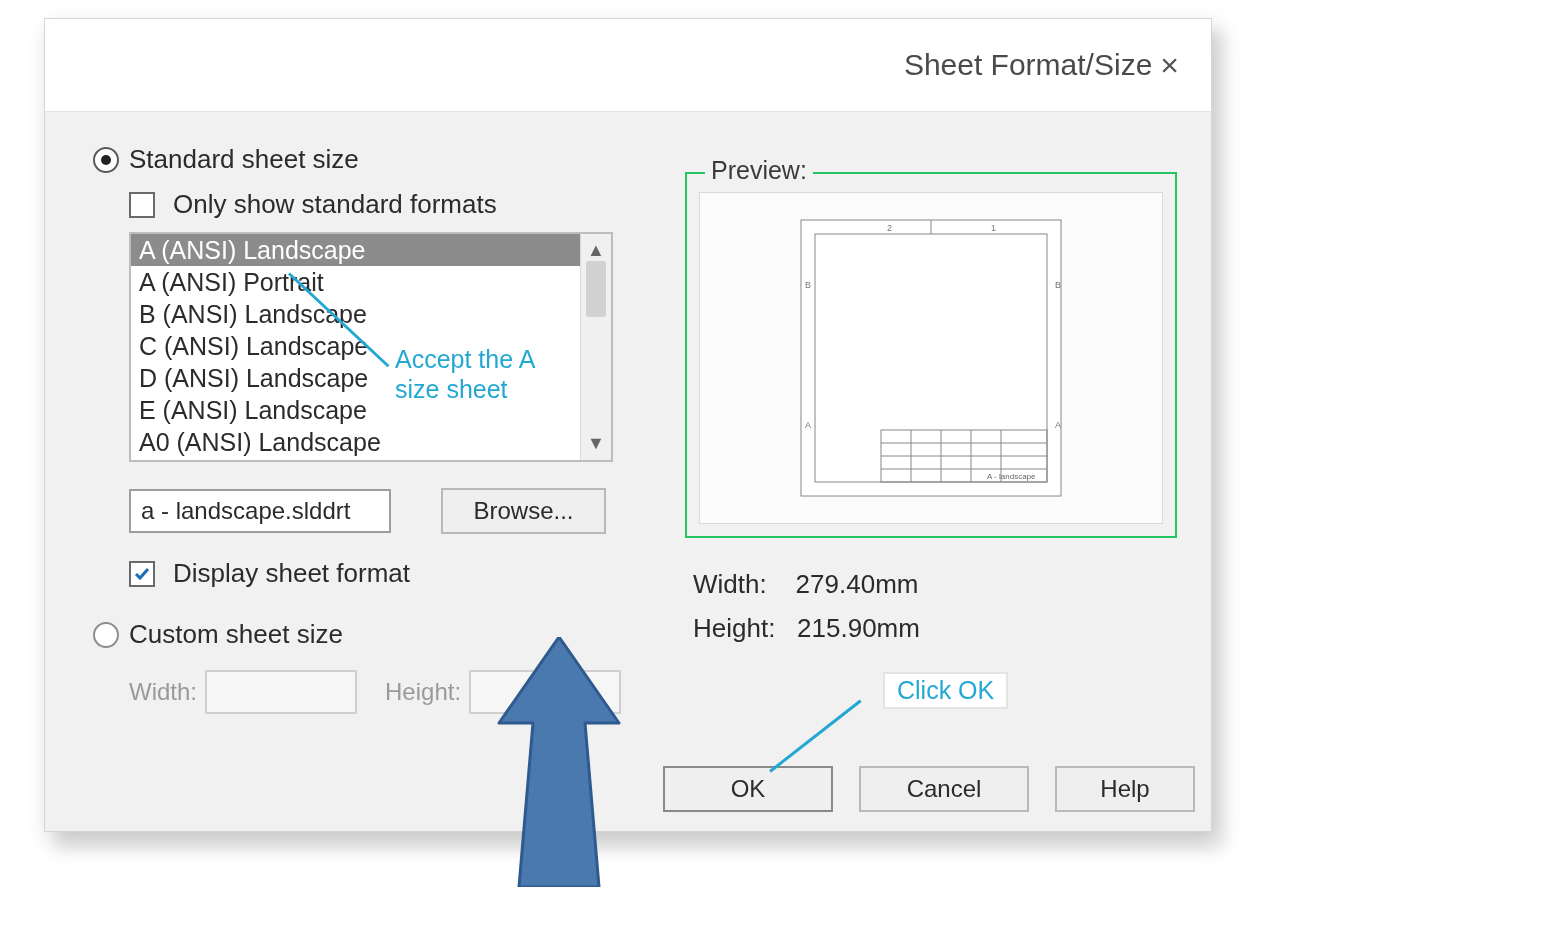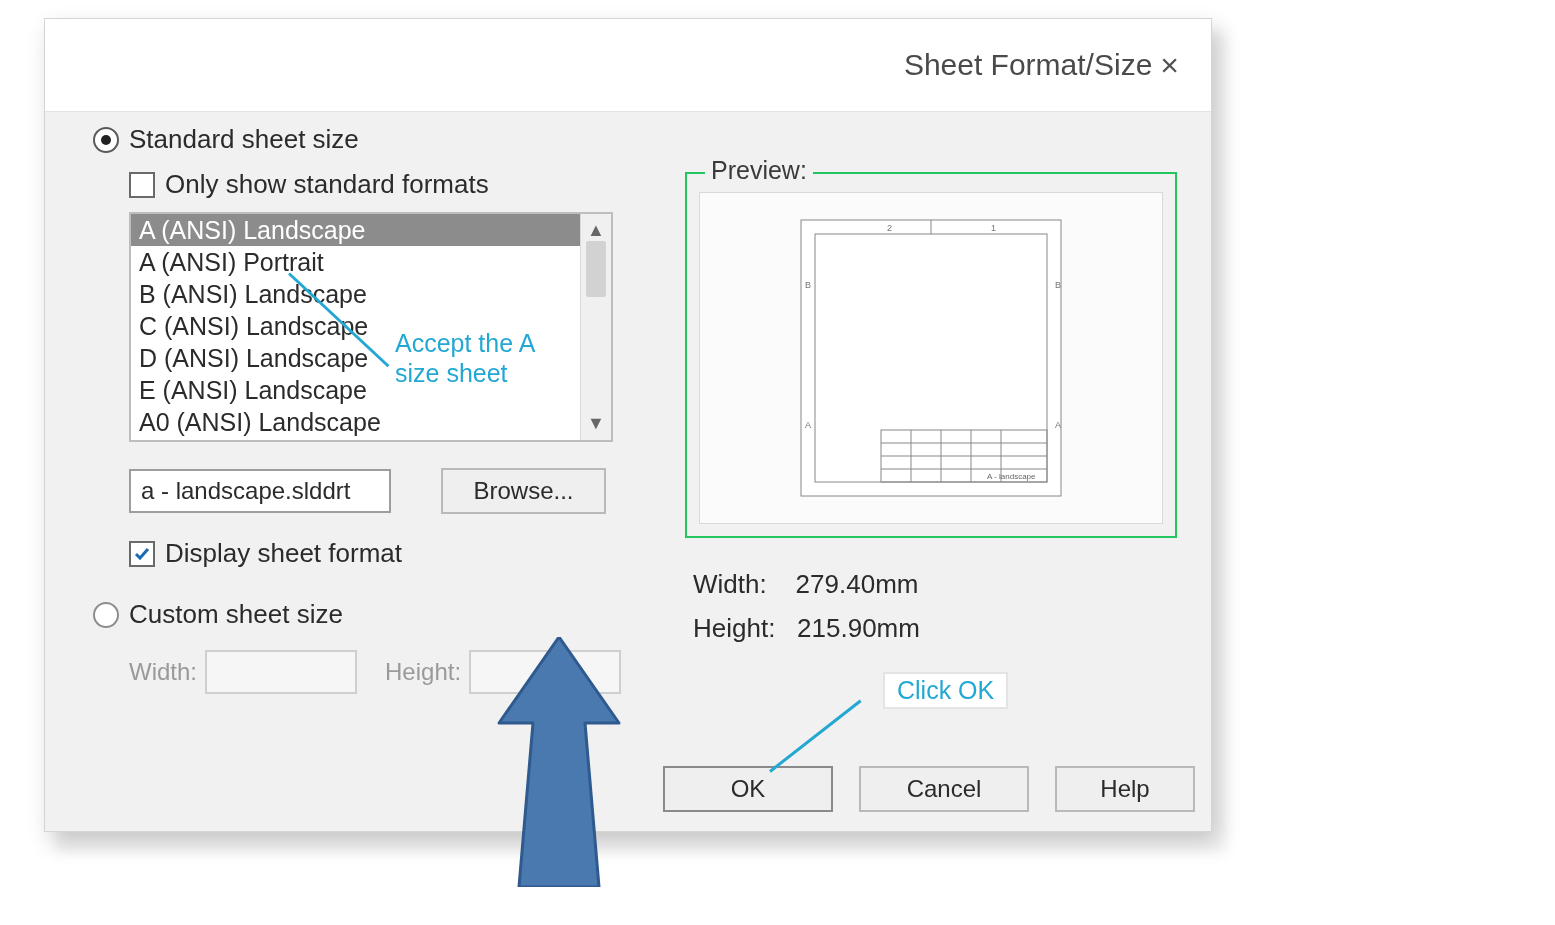--- a/index.html
+++ b/index.html
@@ -60,21 +60,21 @@
     position: relative;
     padding: 30px 28px 26px 30px;
     height: calc(100% - 92px);
     box-sizing: border-box;
   }
 
   
   .left-col {
     position: absolute;
     left: 48px;
-    top: 12px;
+    top: 32px;
     width: 560px;
   }
 
   .radio-row {
     display: flex;
     align-items: center;
     gap: 10px;
     font-size: 26px;
     color: #2b2b2b;
     margin-bottom: 14px;
@@ -92,21 +92,21 @@
     content: '';
     width: 10px; height: 10px;
     border-radius: 50%;
     background: #222;
   }
   .radio.disabled { border-color:#8d8d8d; }
 
   .checkbox-row {
     display: flex;
     align-items: center;
-    gap: 10px;
+    gap: 18px;
     font-size: 26px;
     margin-left: 36px;
     margin-bottom: 12px;
   }
   .checkbox {
     width: 22px; height: 22px;
     border: 2px solid #6a6a6a;
     background: #fff;
     display: inline-flex;
     align-items: center;
@@ -445,21 +445,21 @@
       </div>
       <div class="btn" style="min-width:170px;">
         <span>Cancel</span>
       </div>
       <div class="btn" style="min-width:140px;">
         <span>Help</span>
       </div>
     </div>
 
     <div class="cyan-line" style="left:244px; top:160px; width:136px; transform:rotate(43deg);"></div>
-    <div class="annot" style="left:350px; top:216px; line-height:30px;">
+    <div class="annot" style="left:350px; top:232px; line-height:30px;">
       <div>Accept the A</div>
       <div>size sheet</div>
     </div>
 
     <div class="cyan-line" style="left:725px; top:658px; width:115px; transform:rotate(-38deg);"></div>
     <div class="annot boxed" style="left:838px; top:560px;">Click OK</div>
 
     <svg class="big-arrow" viewBox="0 0 140 250">
       <polygon points="70,0 130,86 96,86 110,250 30,250 44,86 10,86" fill="#4a79b0" stroke="#2f5a8d" stroke-width="3" stroke-linejoin="round"></polygon>
     </svg>

